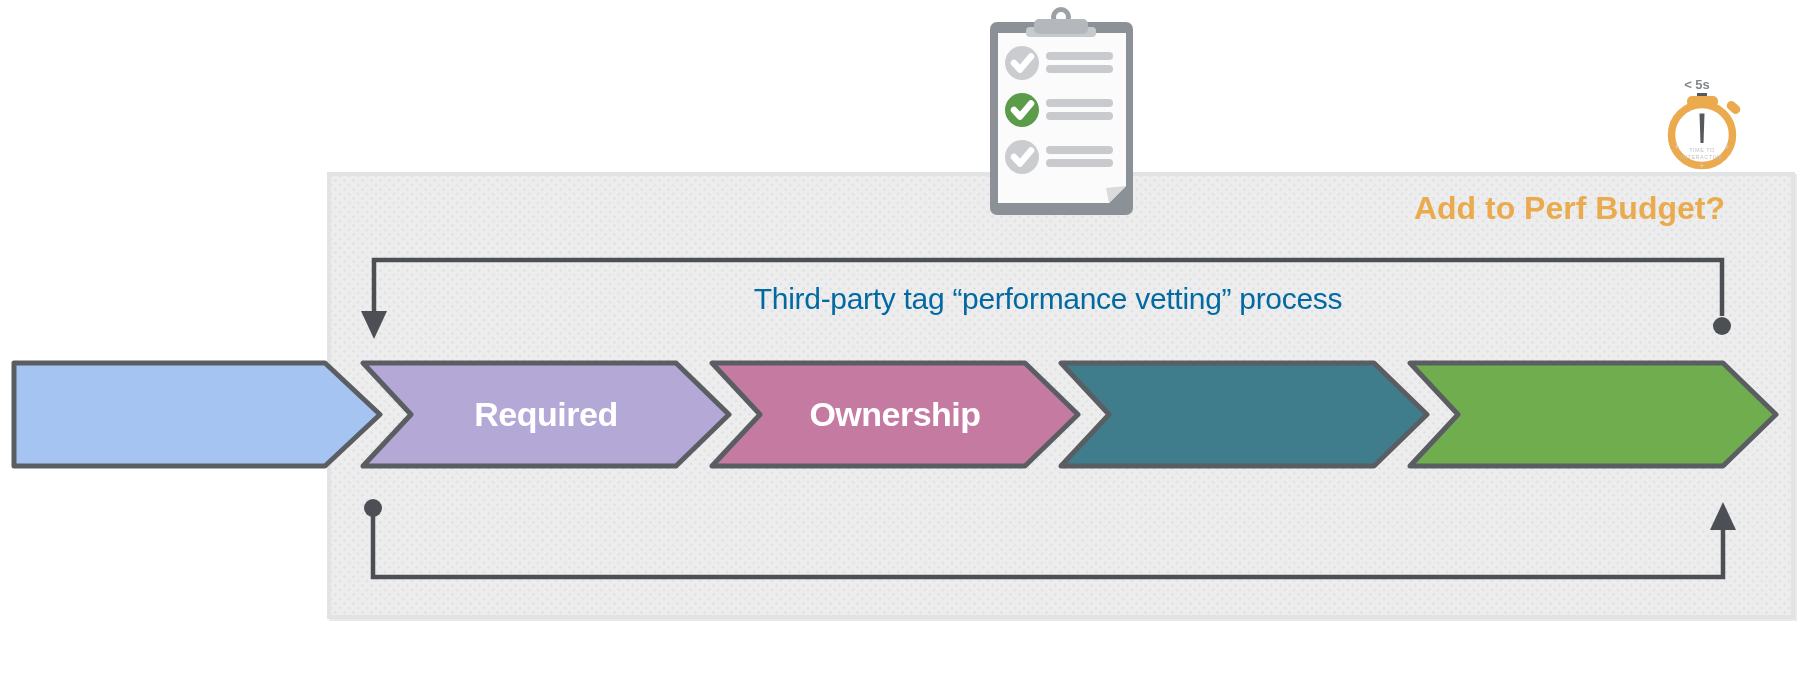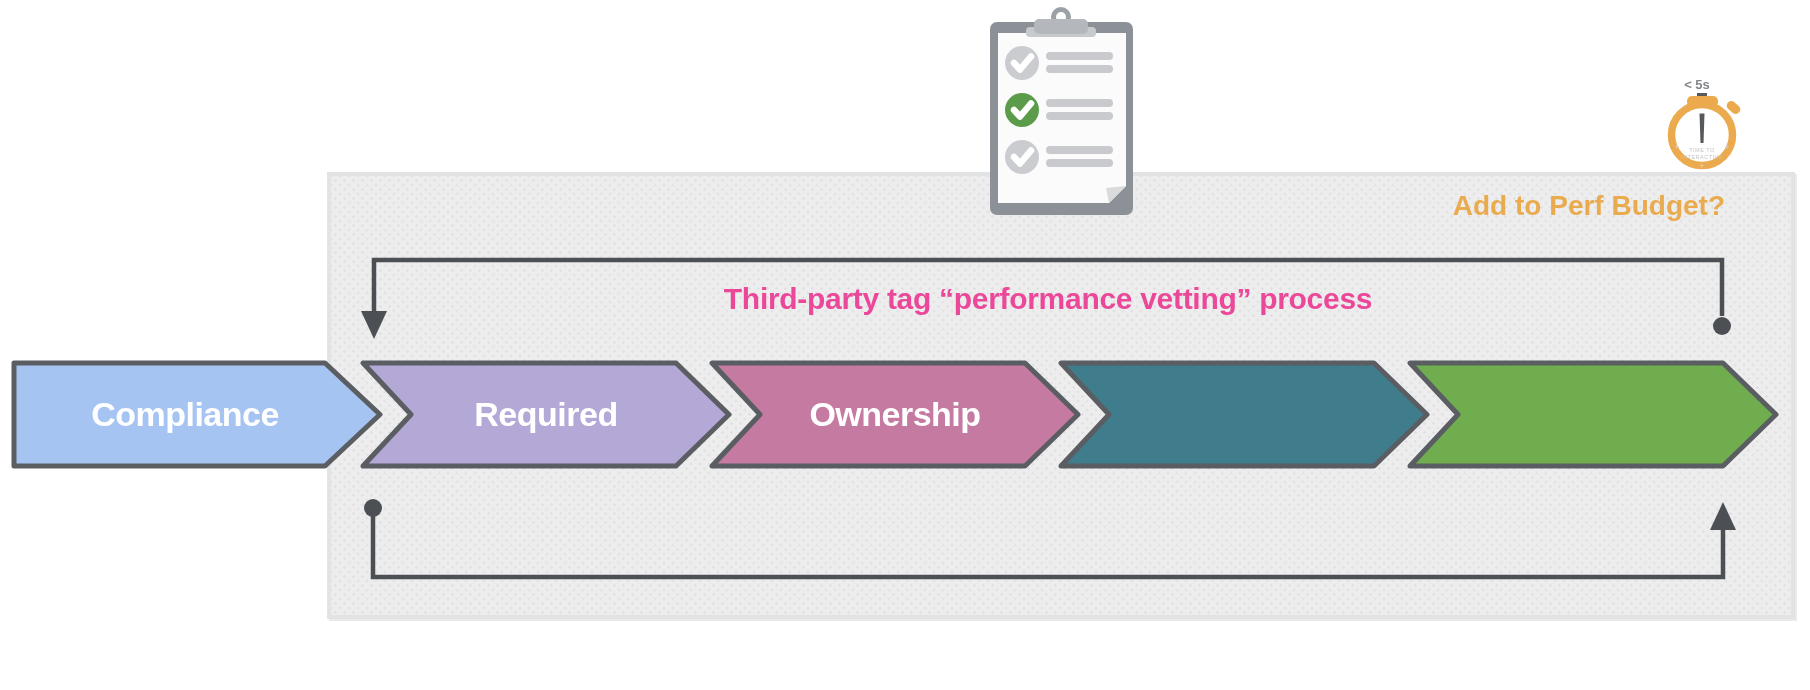--- a/index.html
+++ b/index.html
@@ -23,25 +23,25 @@
     display:flex;align-items:center;justify-content:center;
     color:#ffffff;font-weight:bold;font-size:34px;letter-spacing:-0.5px;
   }
   .lbl-compliance{left:14px;width:342px;}
   .lbl-required{left:411px;width:270px;}
   .lbl-ownership{left:760px;width:270px;}
   .lbl-purpose{left:1109px;width:270px;}
   .lbl-review{left:1458px;width:270px;}
   .process-title{
     position:absolute;left:374px;top:282px;width:1348px;z-index:3;
-    text-align:center;color:#ec4899;font-weight:bold;font-size:30px;letter-spacing:-0.3px;
+    text-align:center;color:#0369a1;font-weight:normal;font-size:30px;letter-spacing:-0.3px;
   }
   .perf-budget{
     position:absolute;left:1295px;top:190px;width:430px;z-index:3;
-    text-align:right;color:#eaab4e;font-weight:bold;font-size:28px;
+    text-align:right;color:#eaab4e;font-weight:bold;font-size:32px;
   }
 </style>
 </head>
 <body>
 
 <div class="canvas">
 
   <div class="panel"></div>
 
   <svg class="overlay" width="1810" height="690" viewBox="0 0 1810 690">
@@ -107,17 +107,16 @@
       <text x="1702" y="159" text-anchor="middle" font-size="5.5" letter-spacing="0.5" fill="#c2c4c7">INTERACTIVE</text>
       <text x="1677" y="150" text-anchor="middle" font-size="9" fill="#d6d7d9">+</text>
       <text x="1727" y="150" text-anchor="middle" font-size="9" fill="#d6d7d9">+</text>
       <text x="1702" y="169" text-anchor="middle" font-size="9" fill="#d6d7d9">+</text>
     </g>
   </svg>
 
   <div class="process-title">Third-party tag “performance vetting” process</div>
   <div class="perf-budget">Add to Perf Budget?</div>
 
-  <div class="stage-label lbl-compliance">Compliance</div>
   <div class="stage-label lbl-ownership">Ownership</div>
   <div class="stage-label lbl-required">Required</div>
 
 </div>
 
 </body></html>

